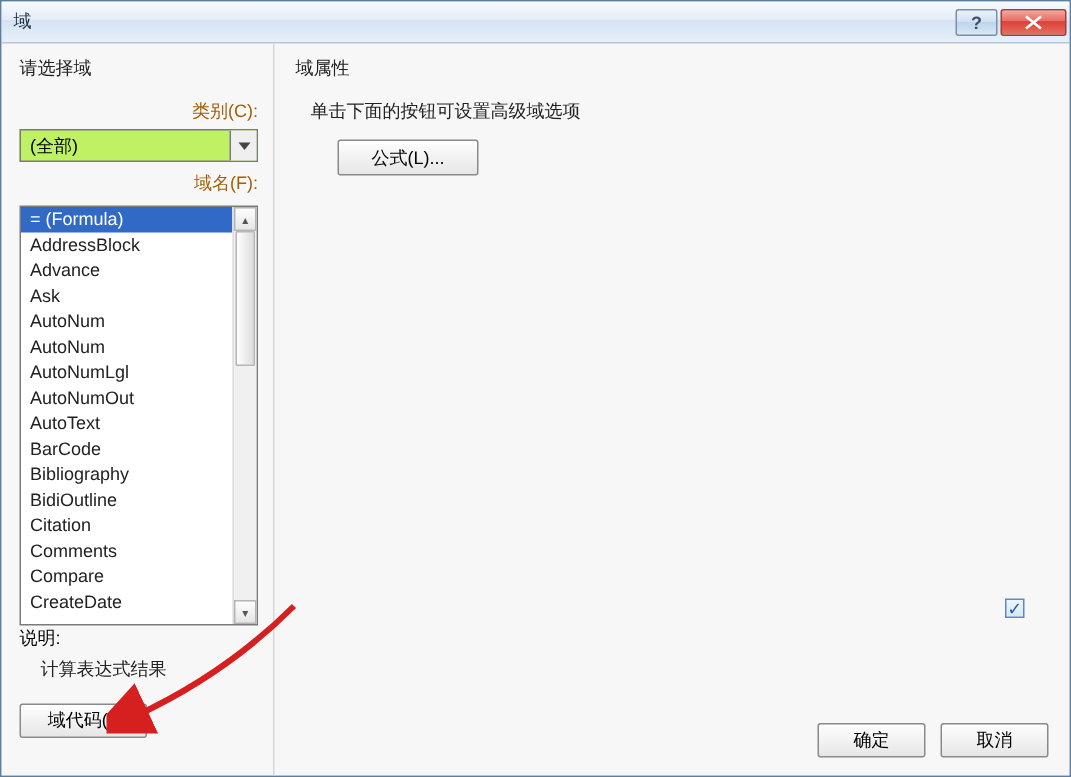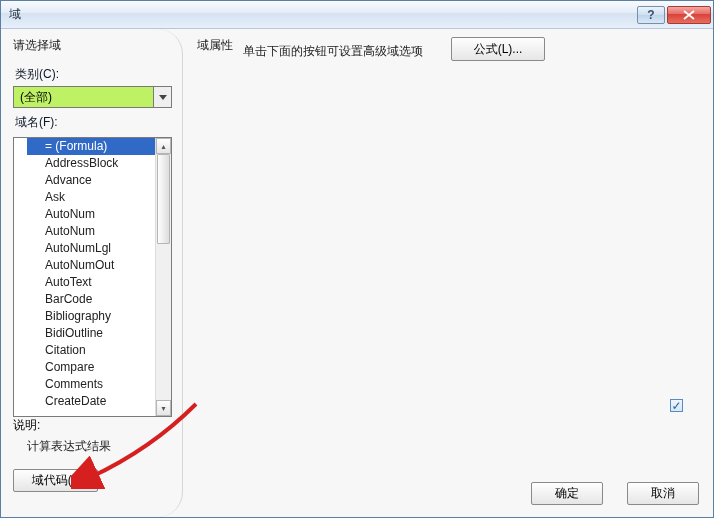--- a/index.html
+++ b/index.html
@@ -42,24 +42,24 @@
   .tb-close svg { width: 12px; height: 10px; }
   .body {
     display: flex; height: calc(100% - 28px);
     background: #f7f7f7;
   }
   .leftpane {
     width: 182px;
     border-right: 1px solid #d6d6d6;
     padding: 8px 10px 10px 12px;
     position: relative;
-    display: flex; flex-direction: column; border-radius: 25px;
+    display: flex; flex-direction: column;
   }
   .section-title { color: #222; margin-bottom: 6px; }
-  .label { color: #0f172a; margin: 6px 0 3px 2px; }
+  .label { color: #a16207; margin: 6px 0 3px 2px; text-align: right; }
   .select-wrap {
     display: flex; height: 22px;
     border: 1px solid #7a7a7a;
     background: #bef264;
   }
   .select-text { flex: 1; padding: 2px 6px; }
   .select-btn {
     width: 18px; background: #efefef;
     border-left: 1px solid #7a7a7a;
     display: flex; align-items: center; justify-content: center;
@@ -74,25 +74,24 @@
     margin-top: 3px;
     flex: 1;
     border: 1px solid #7a7a7a;
     background: #fff;
     display: flex;
     overflow: hidden;
     max-height: 280px;
   }
   .list-items { flex: 1; overflow: hidden; }
   .list-item {
-    padding: 1px 18px;
+    padding: 1px 6px;
     color: #222;
     white-space: nowrap;
     line-height: 15px;
-    margin-left: 13px;
   }
   .list-item.selected {
     background: #3169c6;
     color: #fff;
   }
   .list-scroll {
     width: 16px;
     background: #f0f0f0;
     border-left: 1px solid #dcdcdc;
     position: relative;
@@ -122,21 +121,21 @@
     background: linear-gradient(to bottom, #fefefe, #e6e6e6);
     border: 1px solid #8a8a8a;
     border-radius: 2px;
     display: flex; align-items: center; justify-content: center;
     cursor: pointer;
     position: relative;
   }
   .rightpane {
     flex: 1; padding: 8px 14px 10px 14px;
     position: relative;
-    display: flex; flex-direction: row;
+    display: flex; flex-direction: column;
   }
   .right-label { color: #222; margin: 6px 0 10px 10px; }
   .formula-btn-wrap { margin-left: 28px; }
   .std-btn {
     height: 24px; min-width: 94px;
     padding: 0 3px;
     background: linear-gradient(to bottom, #fefefe, #e6e6e6);
     border: 1px solid #8a8a8a;
     border-radius: 2px;
     display: inline-flex; align-items: center; justify-content: center;
@@ -149,21 +148,21 @@
   }
   .checkbox {
     width: 13px; height: 13px;
     background: linear-gradient(to bottom, #eef6fc, #d5e8f8);
     border: 1px solid #5a8abf;
     display: flex; align-items: center; justify-content: center;
     color: #2a5f9e; font-size: 10px; line-height: 1;
   }
   .dlg-btns {
     position: absolute; right: 14px; bottom: 12px;
-    display: flex; gap: 24px;
+    display: flex; gap: 10px;
   }
   .dlg-btn {
     width: 72px; height: 23px;
     background: linear-gradient(to bottom, #fefefe, #e6e6e6);
     border: 1px solid #8a8a8a;
     border-radius: 2px;
     display: flex; align-items: center; justify-content: center;
     cursor: pointer;
   }
   .arrow-overlay {
@@ -211,22 +210,22 @@
             <div class="list-item">Ask</div>
             <div class="list-item">AutoNum</div>
             <div class="list-item">AutoNum</div>
             <div class="list-item">AutoNumLgl</div>
             <div class="list-item">AutoNumOut</div>
             <div class="list-item">AutoText</div>
             <div class="list-item">BarCode</div>
             <div class="list-item">Bibliography</div>
             <div class="list-item">BidiOutline</div>
             <div class="list-item">Citation</div>
+            <div class="list-item">Comments</div>
             <div class="list-item">Compare</div>
-            <div class="list-item">Comments</div>
             <div class="list-item">CreateDate</div>
           </div>
         <div class="list-scroll">
           <div class="scroll-btn up">
               <span>▴</span>
             </div>
           <div class="scroll-thumb"></div>
           <div class="scroll-btn down">
               <span>▾</span>
             </div>

